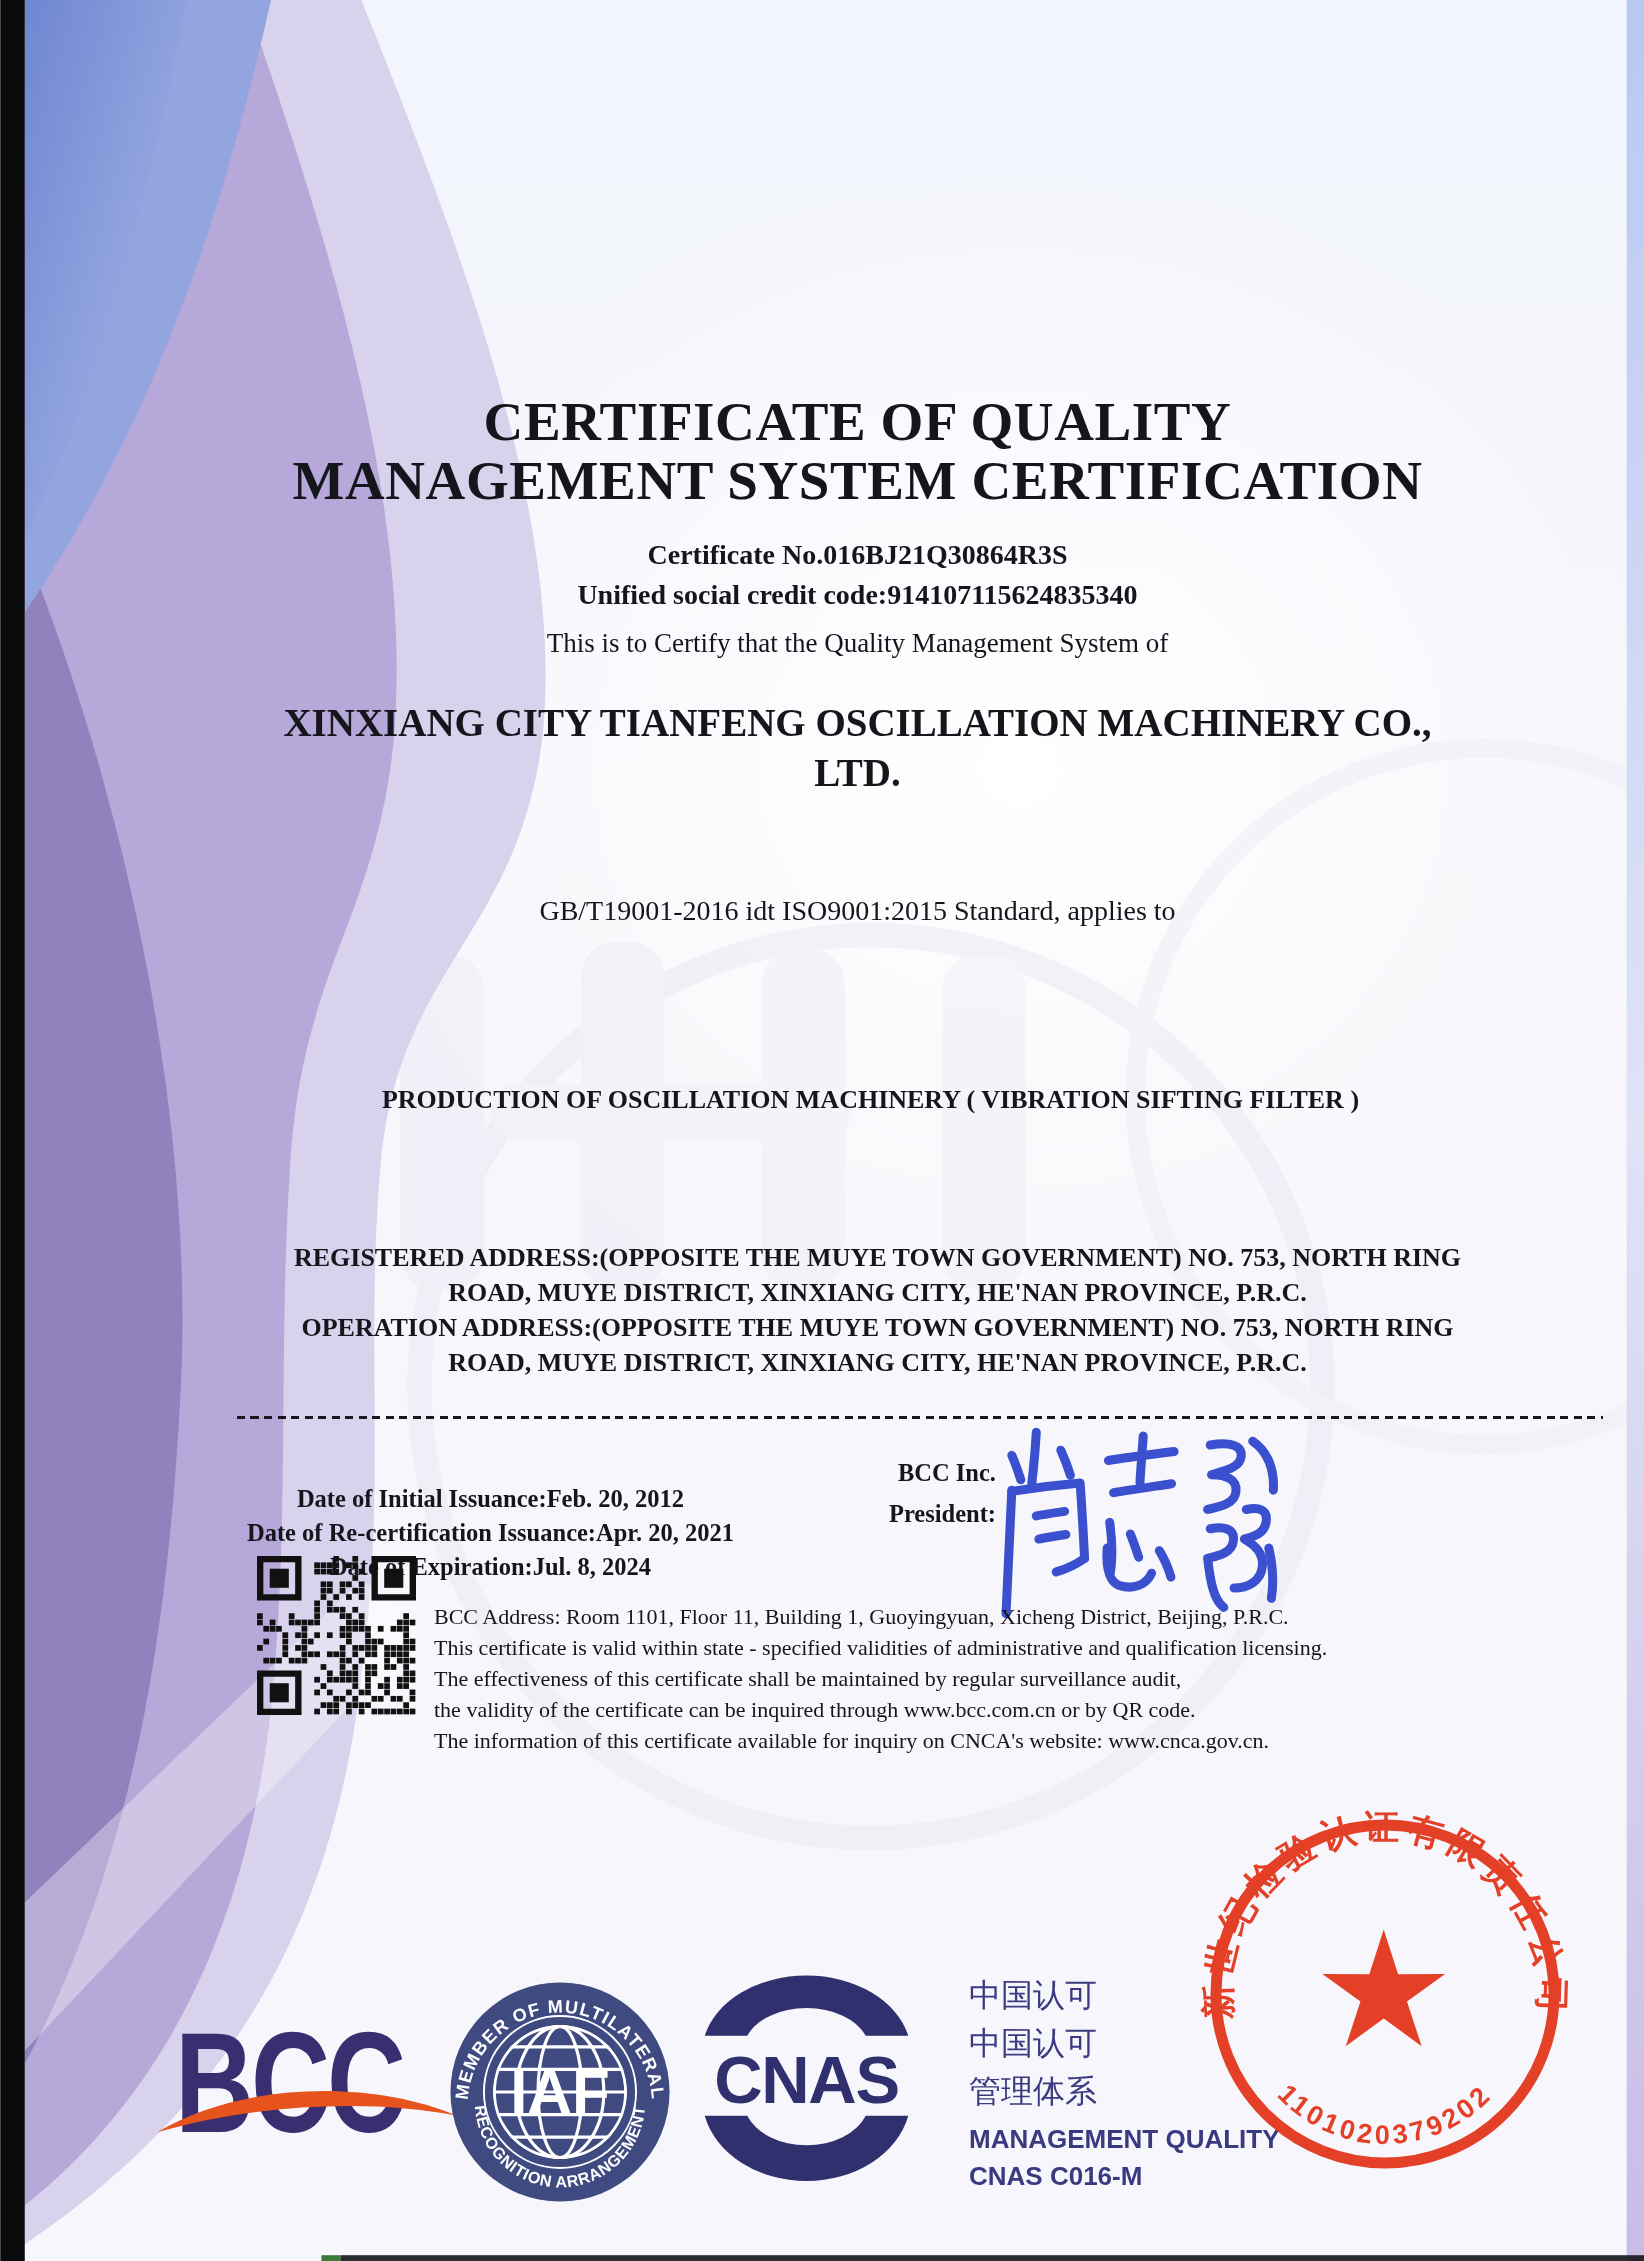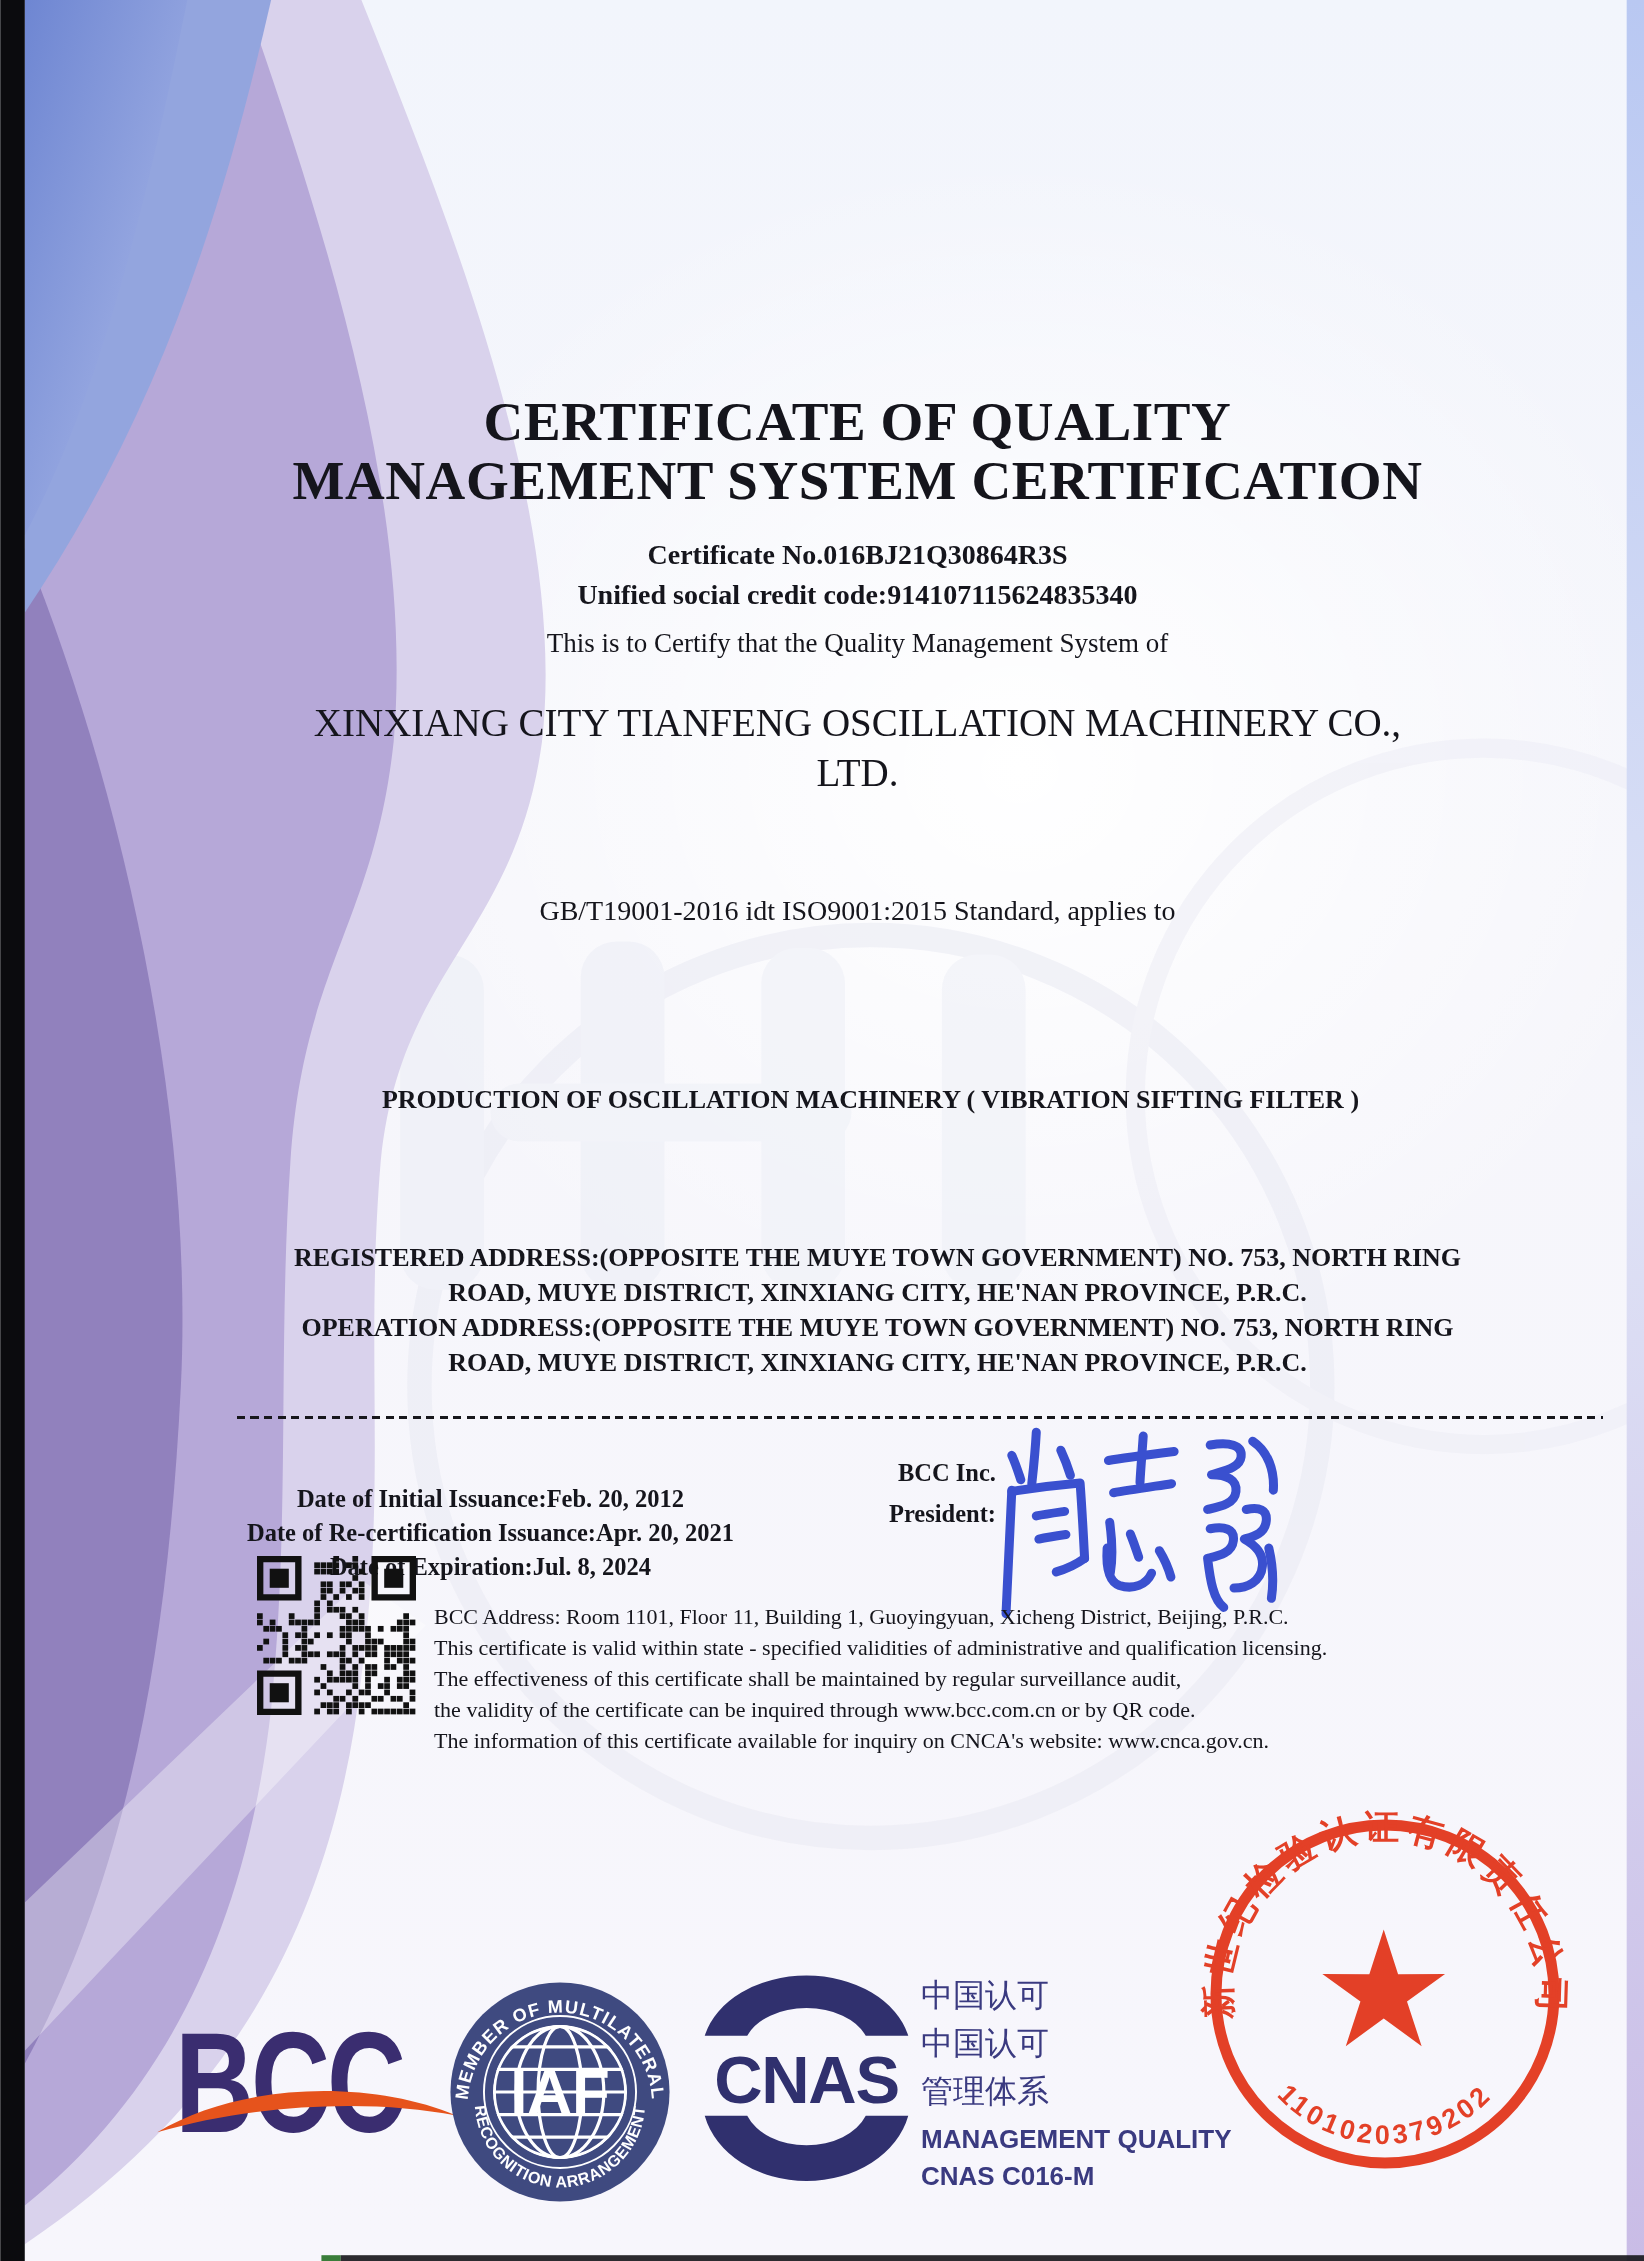--- a/index.html
+++ b/index.html
@@ -13,21 +13,21 @@
     font-family:"Liberation Serif", serif;
     color:#15151c;
   }
   .abs{position:absolute;}
   .ctr{text-align:center;}
   .serifline{white-space:nowrap;}
   .bgsvg{left:0;top:0;width:1645px;height:2261px;}
   .title{font-weight:700;font-size:55px;line-height:59px;letter-spacing:0.6px;}
   .b40{font-weight:700;font-size:28px;line-height:34px;}
   .r42{font-weight:400;font-size:27px;line-height:32px;}
-  .company{font-weight:400;font-size:39px;line-height:50px;}
+  .company{font-weight:700;font-size:39px;line-height:50px;}
   .scope{font-weight:700;font-size:26px;}
   .addr{font-weight:700;font-size:26px;line-height:35px;}
   .dates{font-weight:700;font-size:24.5px;line-height:34px;}
   .fineprint{font-weight:400;font-size:22px;line-height:31px;}
   .dashline{
     height:3.2px;
     background:repeating-linear-gradient(90deg,#17171c 0 8.4px, rgba(0,0,0,0) 8.4px 13.5px);
   }
   .bcc-word{
     font-family:"Liberation Sans", sans-serif;
@@ -398,21 +398,21 @@
       <textPath href="#iafBottom" startOffset="50%" text-anchor="middle">RECOGNITION ARRANGEMENT</textPath>
     </text>
   </svg>
 
   <svg class="abs" style="left:697px;top:1953px;" width="219" height="252" viewBox="0 0 340 390">
     <path d="M12,128 A162,120 0 0 1 328,128 L262,128 A98,66 0 0 0 78,128 Z" fill="#30306e"></path>
     <path d="M12,252 A162,130 0 0 0 328,252 L262,252 A98,70 0 0 1 78,252 Z" fill="#30306e"></path>
     <text x="170" y="232" text-anchor="middle" font-family="Liberation Sans, sans-serif" font-weight="700" font-size="104" letter-spacing="-2" fill="#30306e">CNAS</text>
   </svg>
 
-  <div class="abs" style="left:921px;top:1971px;color:#3a3a80;">
+  <div class="abs" style="left:969px;top:1971px;color:#3a3a80;">
     <div class="cnas-cn">中国认可</div>
     <div class="cnas-cn">中国认可</div>
     <div class="cnas-cn">管理体系</div>
     <div class="cnas-en" style="margin-top:6.4px;">MANAGEMENT QUALITY</div>
     <div class="cnas-en">CNAS C016-M</div>
   </div>
 
   <svg class="abs" style="left:1185px;top:1794px;" width="400" height="400" viewBox="0 0 620 620">
     <defs>
       <path id="sealTopArc" d="M84,390 A240,240 0 1 1 536,390"></path>

